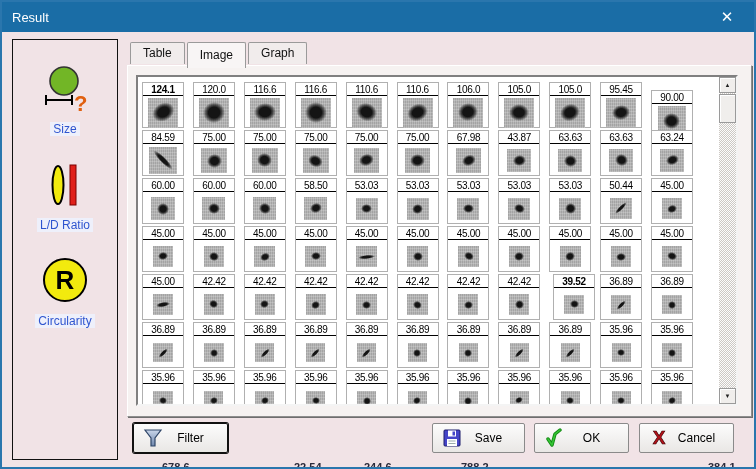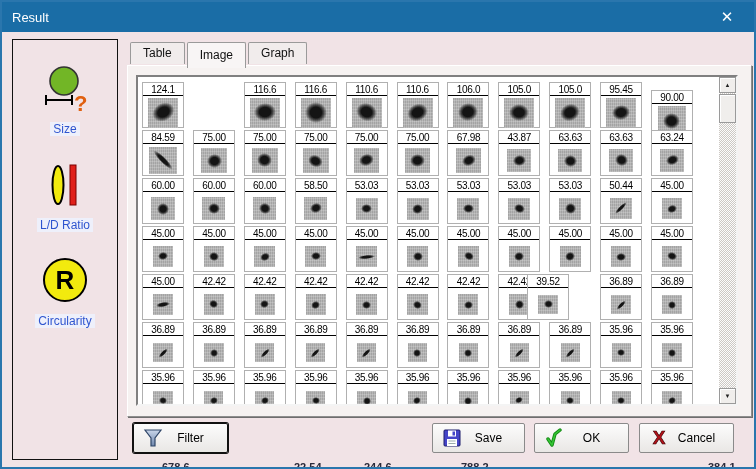--- a/index.html
+++ b/index.html
@@ -84,25 +84,33 @@
 
   <div class="tabs">
     <span class="tab">Table</span>
     <span class="tab sel">Image</span>
     <span class="tab">Graph</span>
   </div>
 
   <div class="tabpage">
     <div class="gridpanel">
       <div class="cells" id="grid">
-          <div class="cell" style="left: 0px; top: 0px;">
+          <div class="cell" style="left: 0px; top: 0px; font-weight: bold;">
             <div class="num">124.1</div>
             <div class="imgwrap">
               <div class="pic" style="width: 30px; height: 30px;">
                 <div class="blob" style="width: 23px; height: 18.4px; border-radius: 50%; transform: rotate(-30deg);"></div>
+              </div>
+            </div>
+          </div>
+          <div class="cell" style="left: 50.9px; top: 0px;">
+            <div class="num">120.0</div>
+            <div class="imgwrap">
+              <div class="pic" style="width: 30px; height: 30px;">
+                <div class="blob" style="width: 22.4px; height: 20.608px; border-radius: 50%; transform: rotate(-17deg);"></div>
               </div>
             </div>
           </div>
           <div class="cell" style="left: 101.8px; top: 0px;">
             <div class="num">116.6</div>
             <div class="imgwrap">
               <div class="pic" style="width: 30px; height: 30px;">
                 <div class="blob" style="width: 21.822px; height: 18.3305px; border-radius: 50%; transform: rotate(-4deg);"></div>
               </div>
             </div>
@@ -492,21 +500,21 @@
             </div>
           </div>
           <div class="cell" style="left: 356.3px; top: 192px;">
             <div class="num">42.42</div>
             <div class="imgwrap">
               <div class="pic" style="width: 20.2114px; height: 20.2114px;">
                 <div class="blob" style="width: 9.2114px; height: 8.84294px; border-radius: 50%; transform: rotate(-21deg);"></div>
               </div>
             </div>
           </div>
-          <div class="cell" style="left: 385px; top: 192px;">
+          <div class="cell" style="left: 411px; top: 192px; font-weight: bold;">
             <div class="num">39.52</div>
             <div class="imgwrap">
               <div class="pic" style="width: 19.7184px; height: 19.7184px;">
                 <div class="blob" style="width: 8.7184px; height: 8.36966px; border-radius: 50%; transform: rotate(4deg);"></div>
               </div>
             </div>
           </div>
           <div class="cell" style="left: 458.1px; top: 192px;">
             <div class="num">36.89</div>
             <div class="imgwrap">

